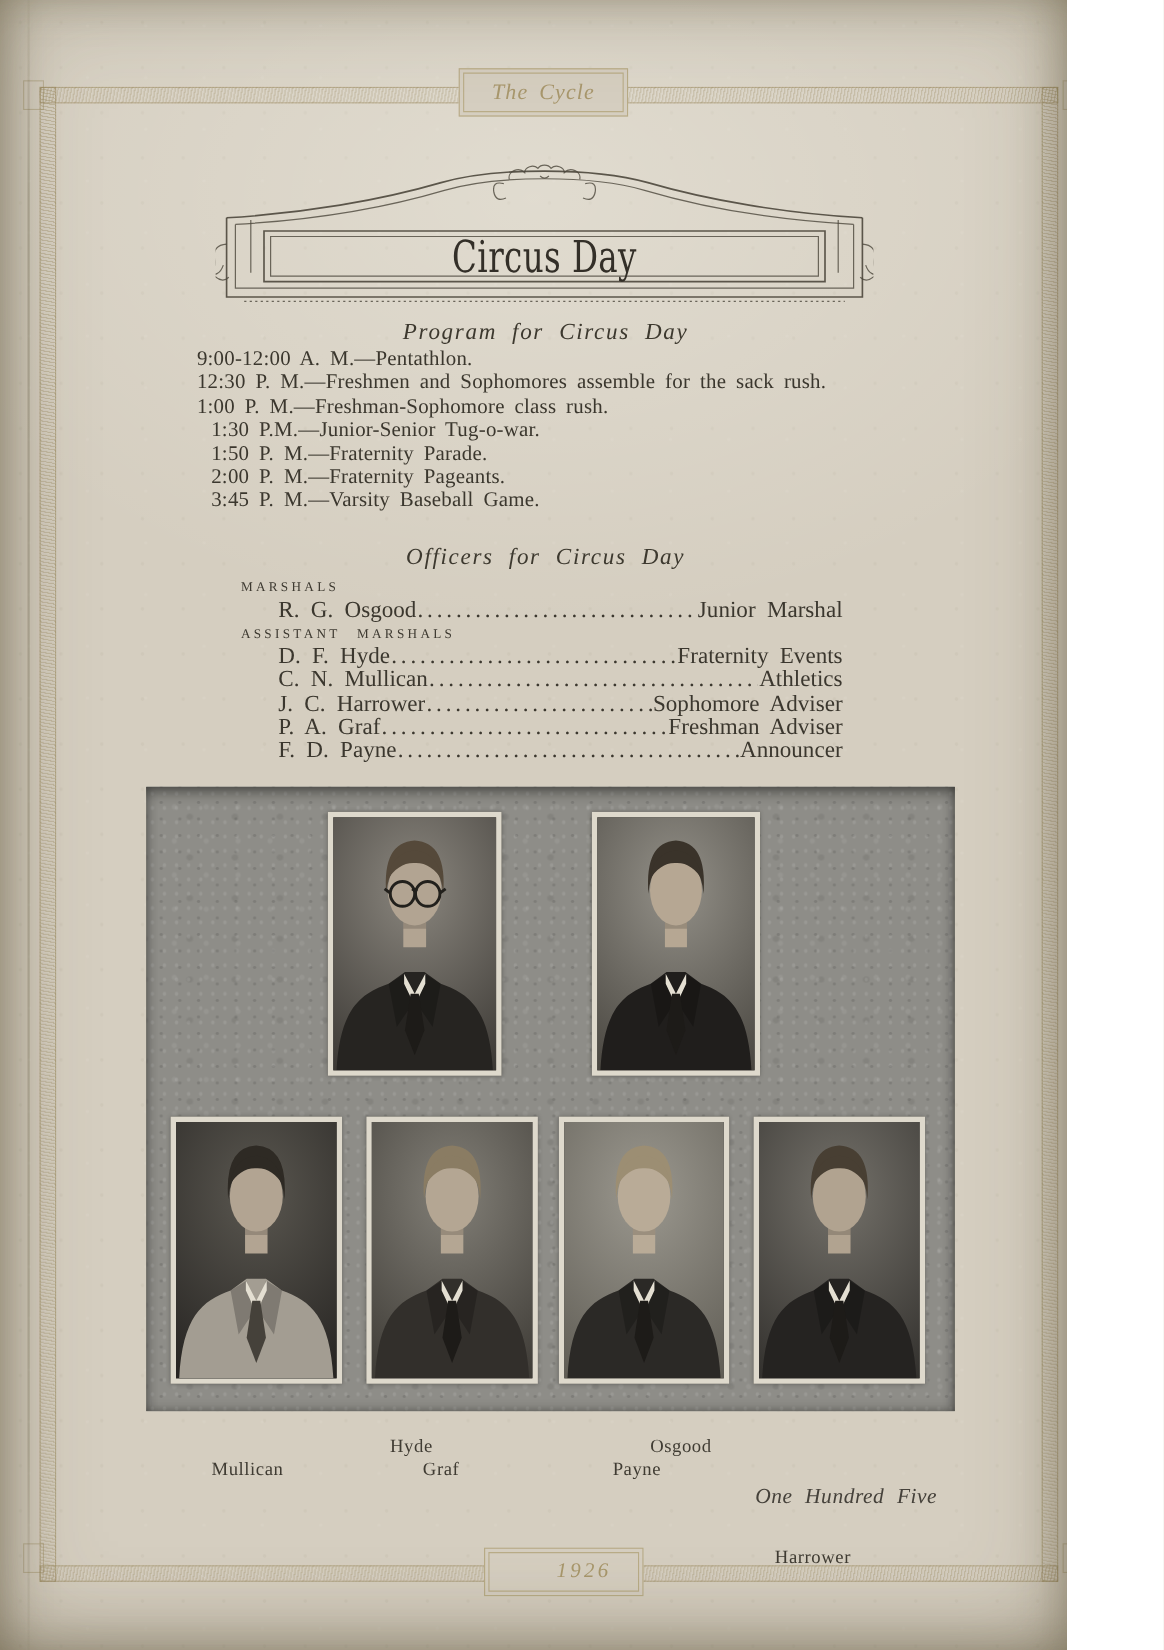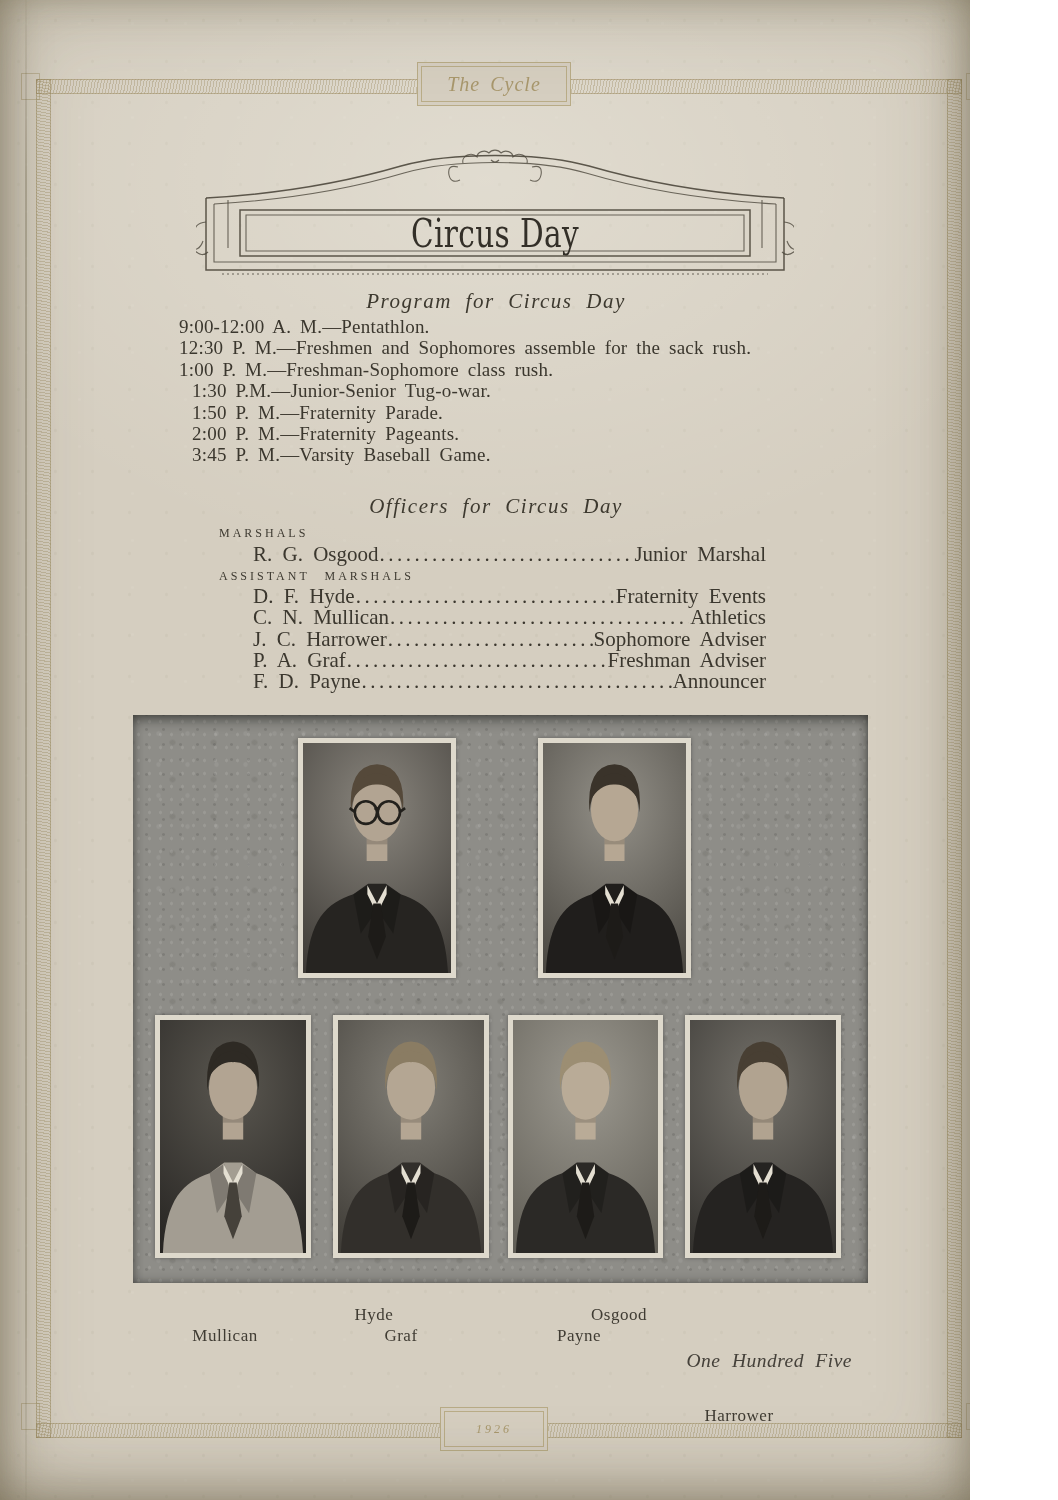--- a/index.html
+++ b/index.html
@@ -29,21 +29,21 @@
   .band.right{left:947px;top:79px;width:13px;height:1357px;}
   .corner{position:absolute;width:17px;height:25px;border:1px solid rgba(158,142,100,.45);}
   .corner.tl{left:21px;top:73px;} .corner.tr{left:966px;top:73px;}
   .corner.bl{left:21px;top:1403px;} .corner.br{left:966px;top:1403px;}
 
   .plate{position:absolute;background:#d5cec0;border:1px solid #b8ab86;
     box-shadow:inset 0 0 0 3px #d5cec0, inset 0 0 0 4px #b9ac87;
     display:flex;align-items:center;justify-content:center;z-index:5;
     color:#a8976c;font-style:italic;}
   .plate.hdr{left:417px;top:62px;width:152px;height:42px;font-size:20px;letter-spacing:1px;word-spacing:4px;}
-  .plate.ftr{left:440px;top:1407px;width:106px;height:42px;font-size:12px;letter-spacing:3px;}
+  .plate.ftr{left:440px;top:1407px;width:106px;height:42px;font-size:19px;letter-spacing:3px;padding-left:37px;}
 
   
   .banner{position:absolute;left:196px;top:146px;width:598px;height:132px;}
   .banner path,.banner circle{stroke:#4c473c;fill:none;stroke-width:1.5;opacity:.9;}
   .banner .thin{stroke-width:1.1;opacity:.8;}
   .banner text{font-family:"DejaVu Serif","Liberation Serif",serif;font-size:40px;fill:#332f28;letter-spacing:.5px;}
 
   .prog-heading,.off-heading{position:absolute;left:180px;width:632px;text-align:center;
     font-style:italic;font-size:21px;letter-spacing:1.5px;word-spacing:7px;color:#3d392f;}
   .prog-heading{top:289px;}

